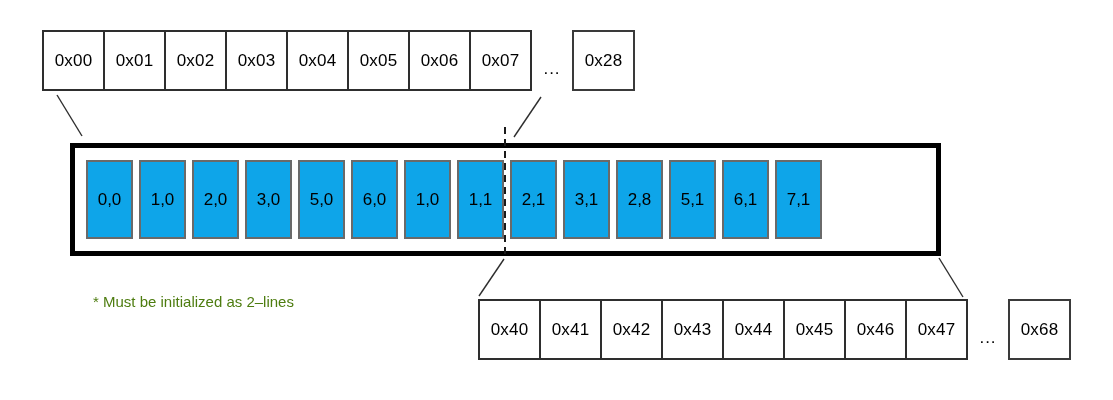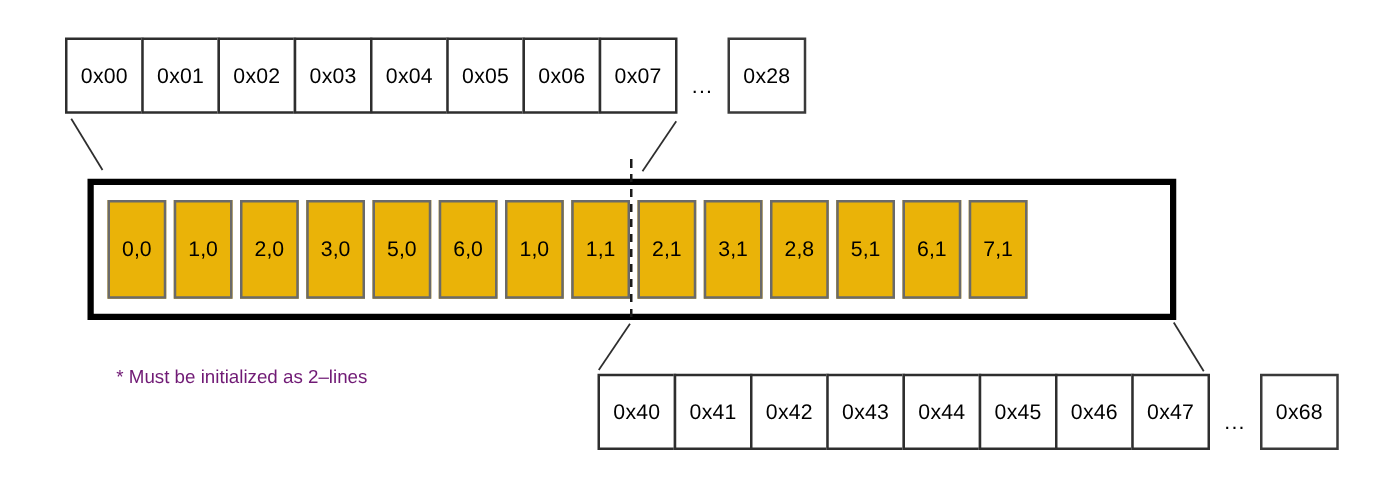--- a/index.html
+++ b/index.html
@@ -15,44 +15,44 @@
     border:2px solid #2e2e2e;background:#fff;
     display:flex;align-items:center;justify-content:center;
     font-size:17px;letter-spacing:0.2px;flex:none;
   }
   .abox:first-child{margin-left:0;}
   .dots{
     flex:none;width:40px;align-self:flex-end;text-align:center;
     padding-bottom:12px;font-size:17px;letter-spacing:1px;
   }
   .abox.solo{margin-left:0;border-color:#3a3a3a;}
-  #top-row{left:52px;top:30px;}
+  #top-row{left:42px;top:30px;}
   #bottom-row{left:478px;top:299px;justify-content:flex-end;}
   
   #buffer-box{
     position:absolute;left:70px;top:143px;width:871px;height:113px;
     box-sizing:border-box;border:5px solid #000;background:#fff;
     display:flex;align-items:center;gap:6px;padding-left:11px;
   }
   .cell{
     box-sizing:border-box;flex:none;width:47px;height:79px;
-    border:2px solid #6a6a6a;background:#eab308;
+    border:2px solid #6a6a6a;background:#0ea5e9;
     display:flex;align-items:center;justify-content:center;
     font-size:17px;
   }
   
   #split-line{
     position:absolute;left:504px;top:127px;width:2px;height:131px;
     background:repeating-linear-gradient(to bottom,#1a1a1a 0px,#1a1a1a 7px,transparent 7px,transparent 12px);
   }
   
   #connectors{position:absolute;left:0;top:0;width:1113px;height:400px;pointer-events:none;}
   
   #note{
-    position:absolute;left:93px;top:293px;font-size:15px;color:#701a75;
+    position:absolute;left:93px;top:293px;font-size:15px;color:#4d7c0f;
     white-space:nowrap;
   }
 </style>
 </head>
 <body>
 
 <div id="canvas">
 
   <div class="addr-row" id="top-row">
     <div class="abox">0x00</div>

